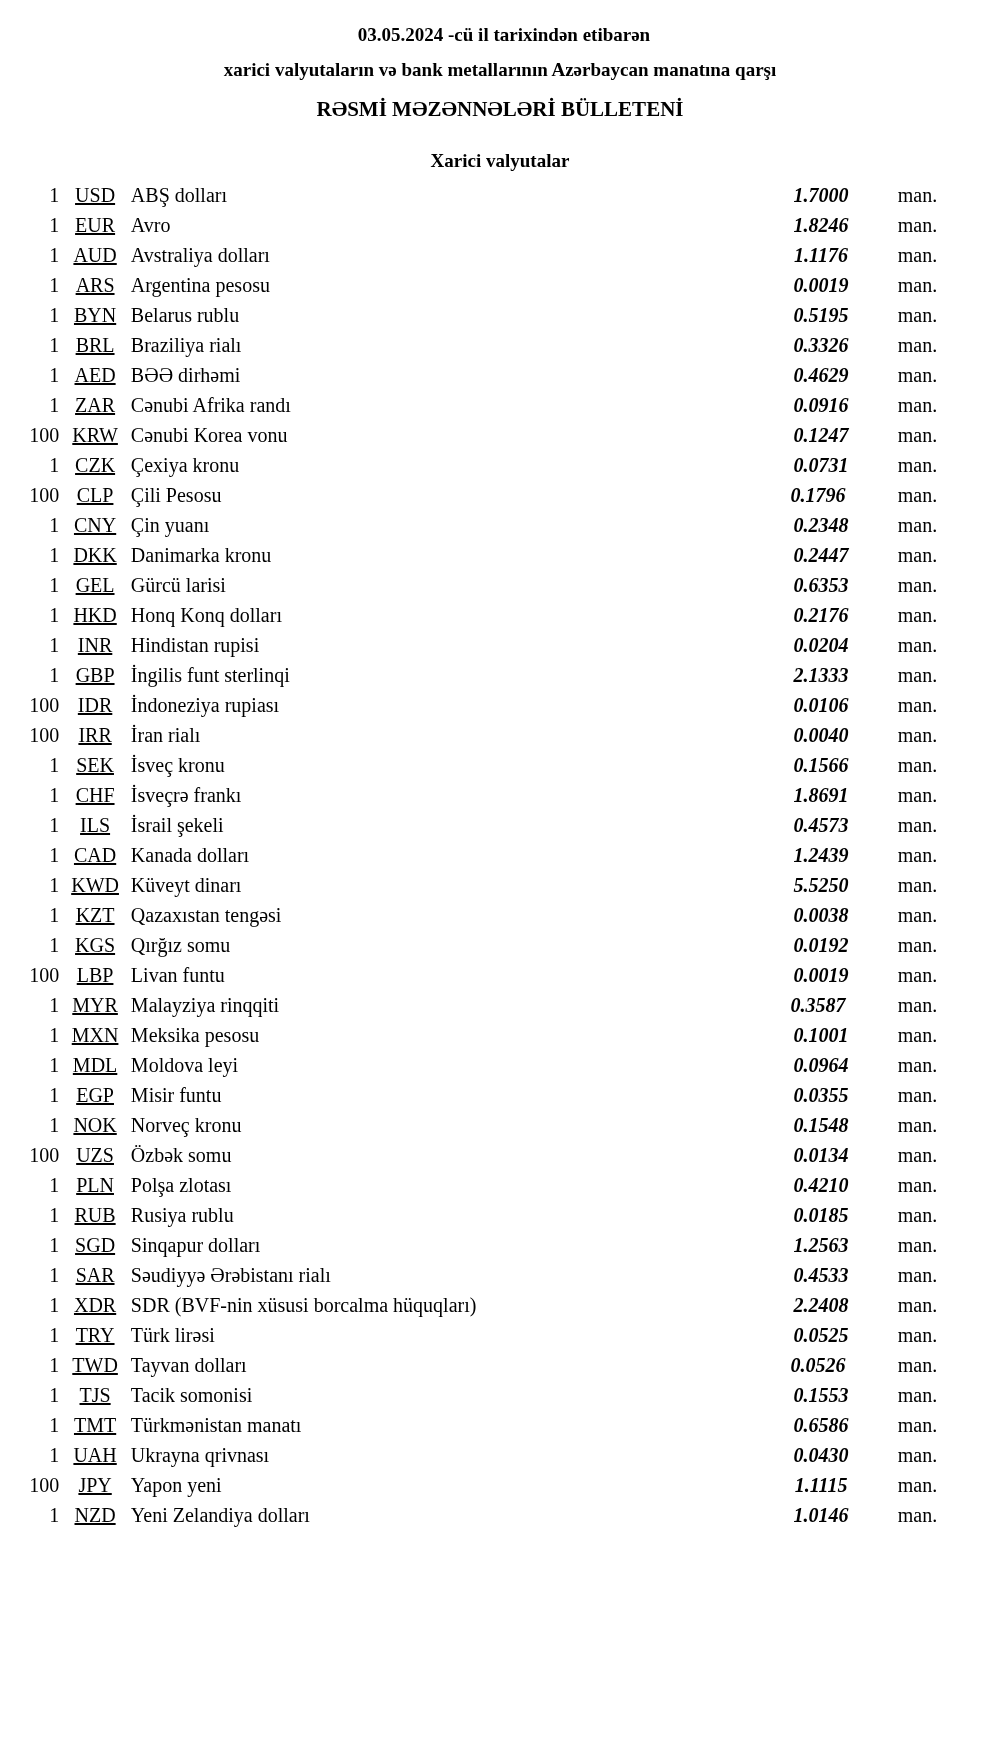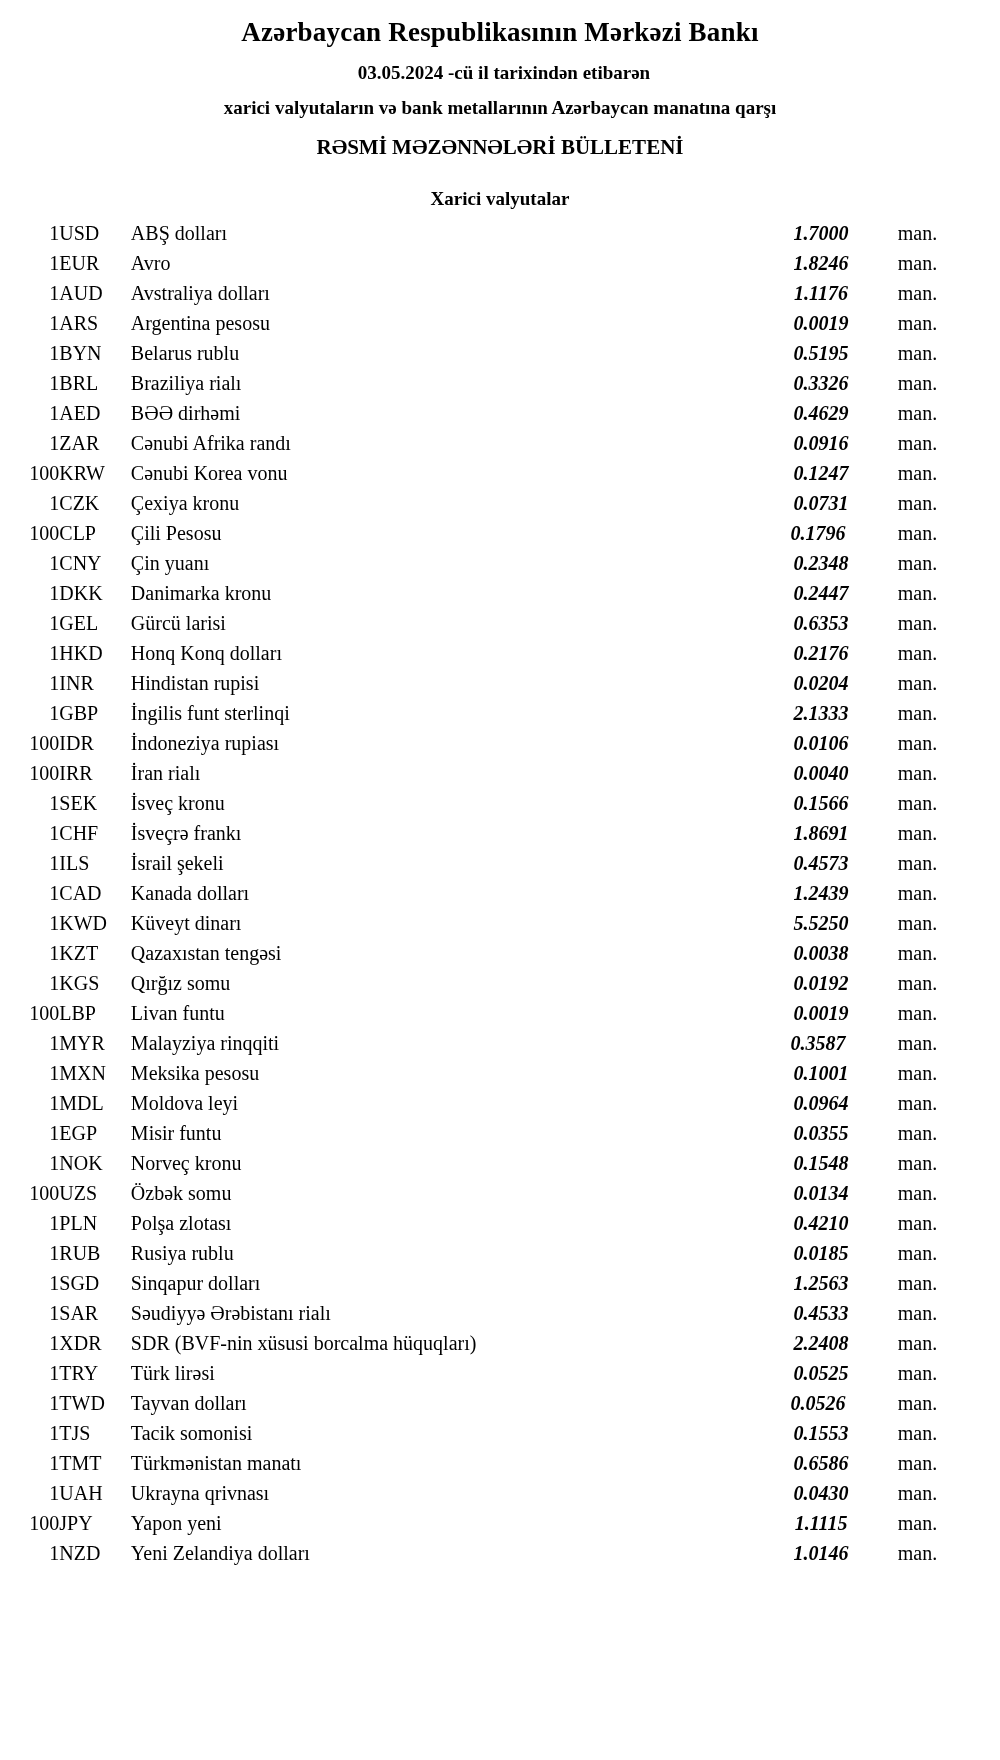--- a/index.html
+++ b/index.html
@@ -66,21 +66,22 @@
     white-space: nowrap;
     overflow: hidden;
   }
   td.c-units {
     width: 58px;
     text-align: right;
     padding-right: 10px;
   }
   td.c-code {
     width: 70px;
-    text-align: left;
+    text-align: center;
+    text-decoration: underline;
   }
   td.c-name {
     width: 600px;
     padding-left: 22px;
     text-align: left;
   }
   td.c-value {
     width: 150px;
     text-align: center;
     font-style: italic;
@@ -96,21 +97,20 @@
   }
   tr.shift-value td.c-value {
     padding-right: 6px;
   }
 </style>
 </head>
 <body>
 
 <div class="page">
 
-  <div class="bank-title">Azərbaycan Respublikasının Mərkəzi Bankı</div>
   <div class="date-line">03.05.2024 -cü il tarixindən etibarən</div>
   <div class="subtitle-1">xarici valyutaların və bank metallarının Azərbaycan manatına qarşı</div>
   <div class="subtitle-2">RƏSMİ MƏZƏNNƏLƏRİ BÜLLETENİ</div>
 
   <div class="section-heading">Xarici valyutalar</div>
 
   <table class="rates">
     <tbody>
         <tr>
           <td class="c-units">1</td>

